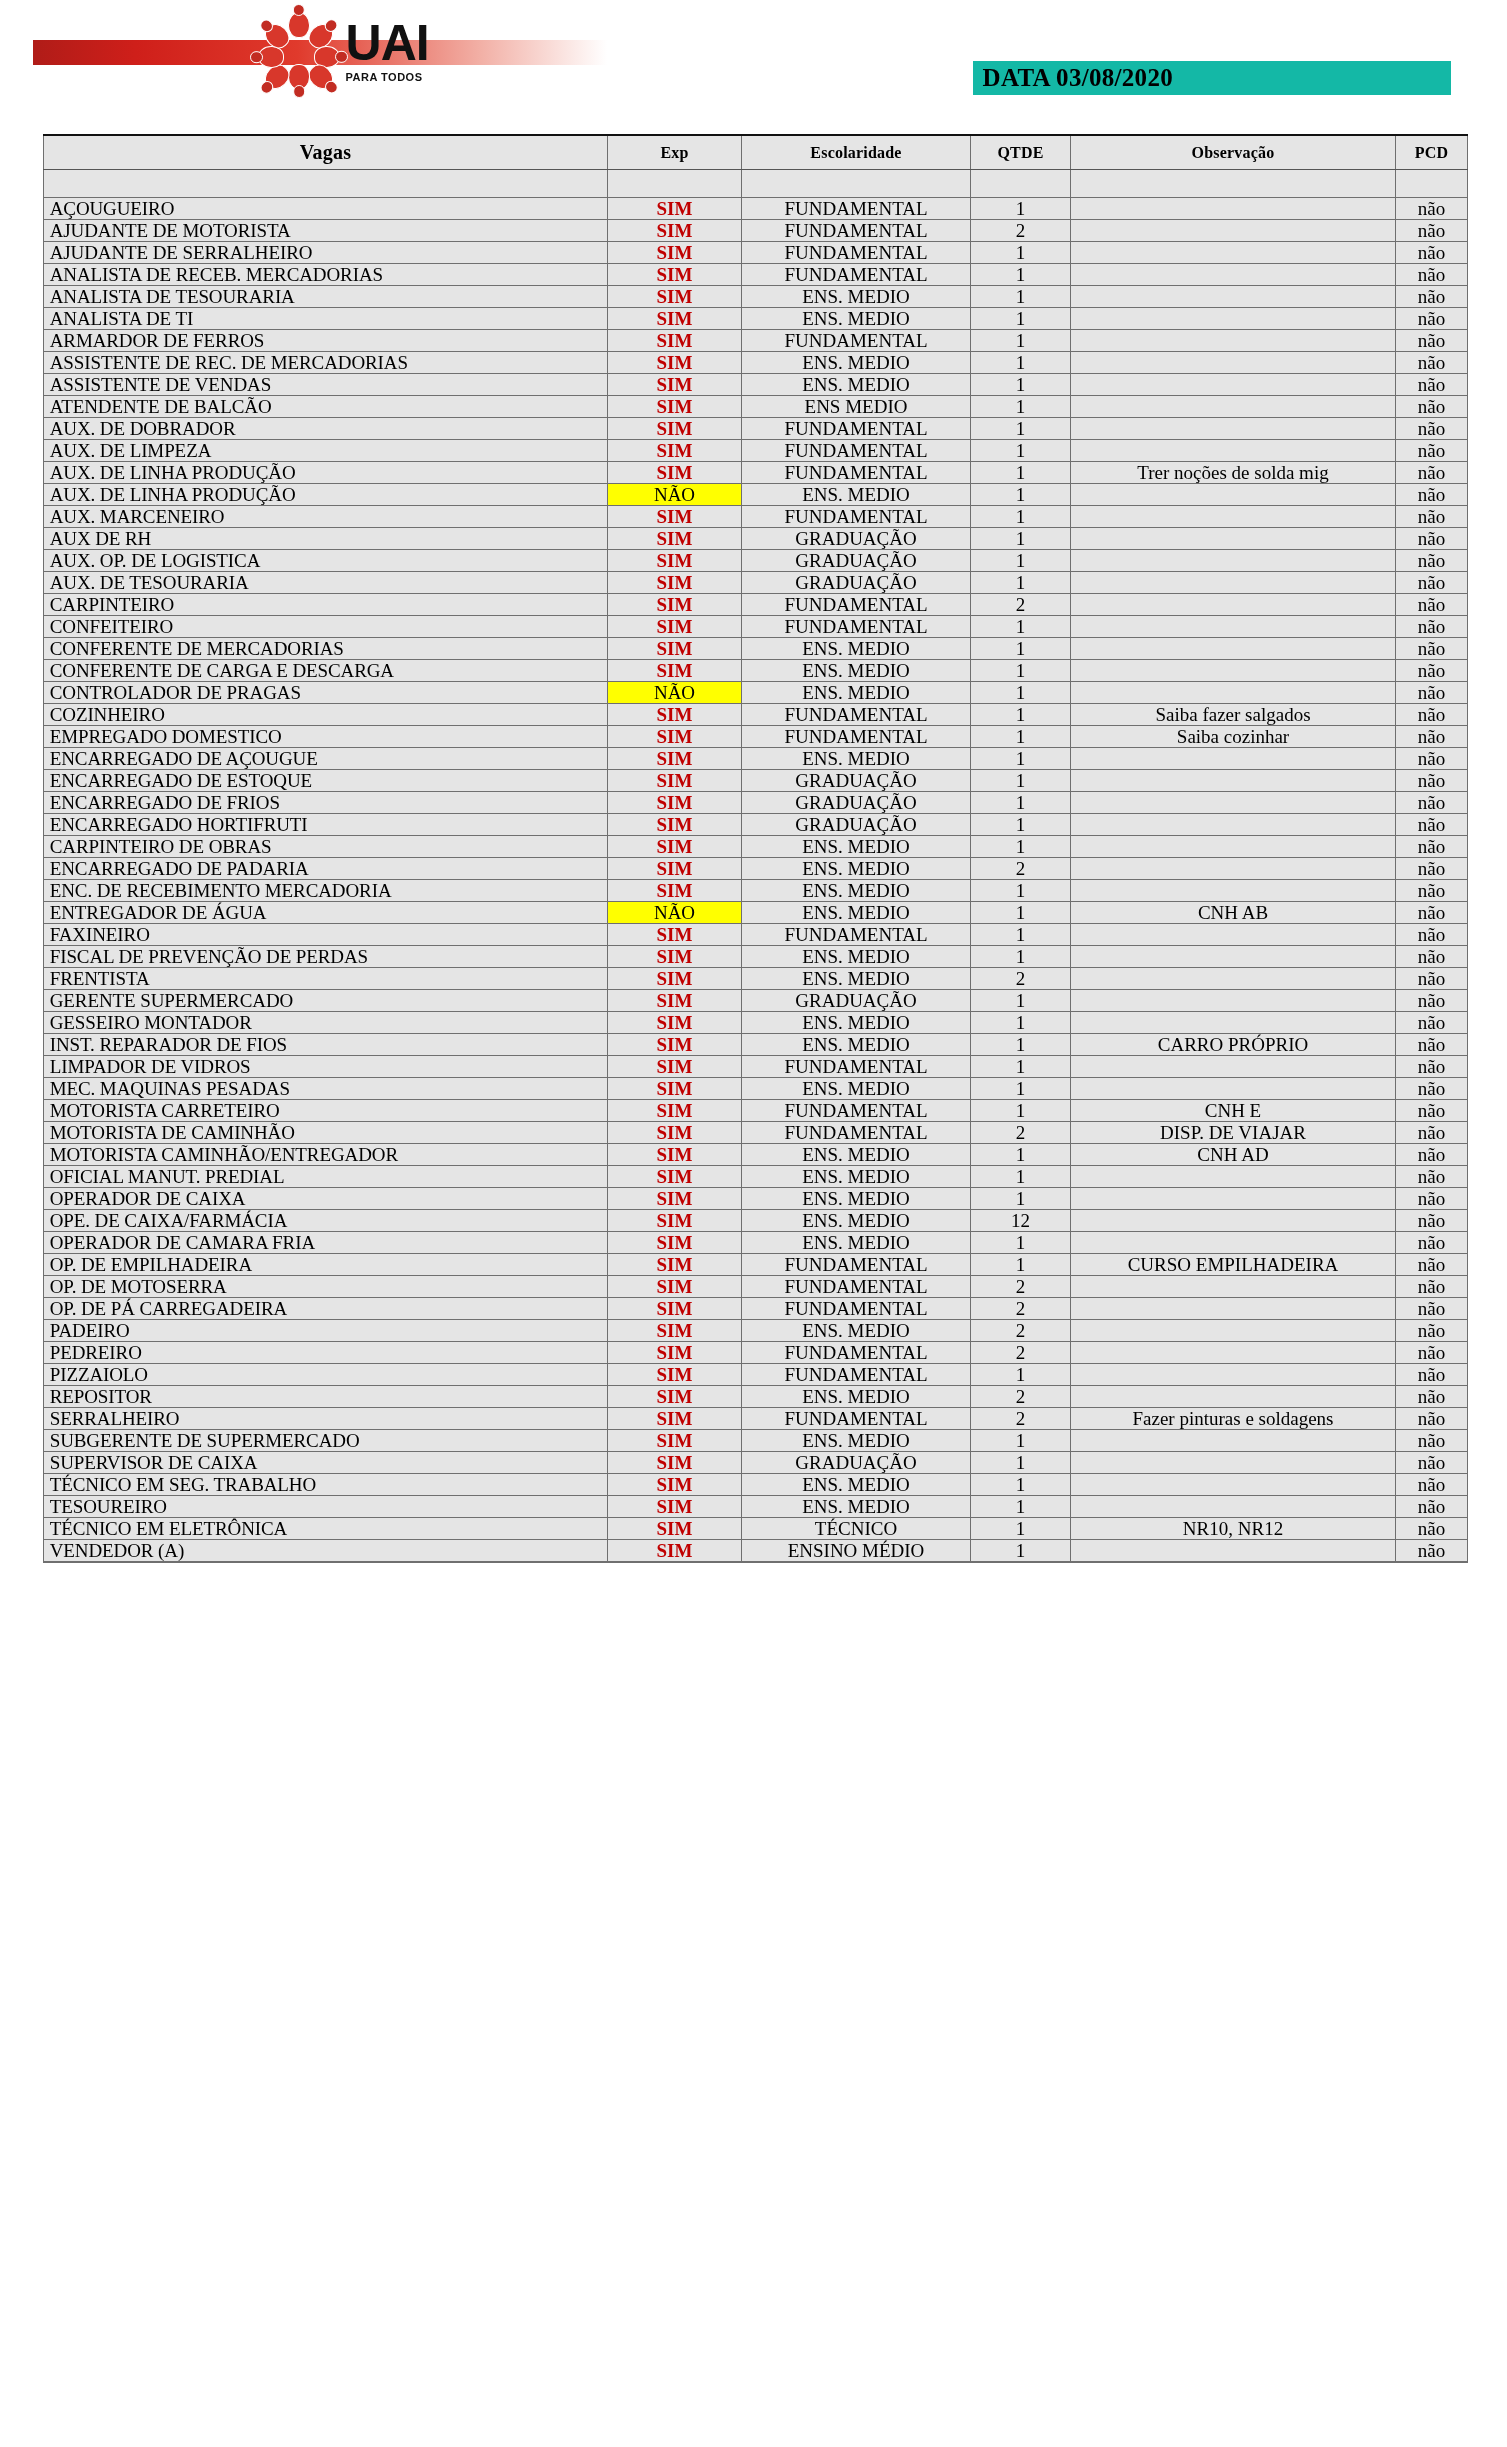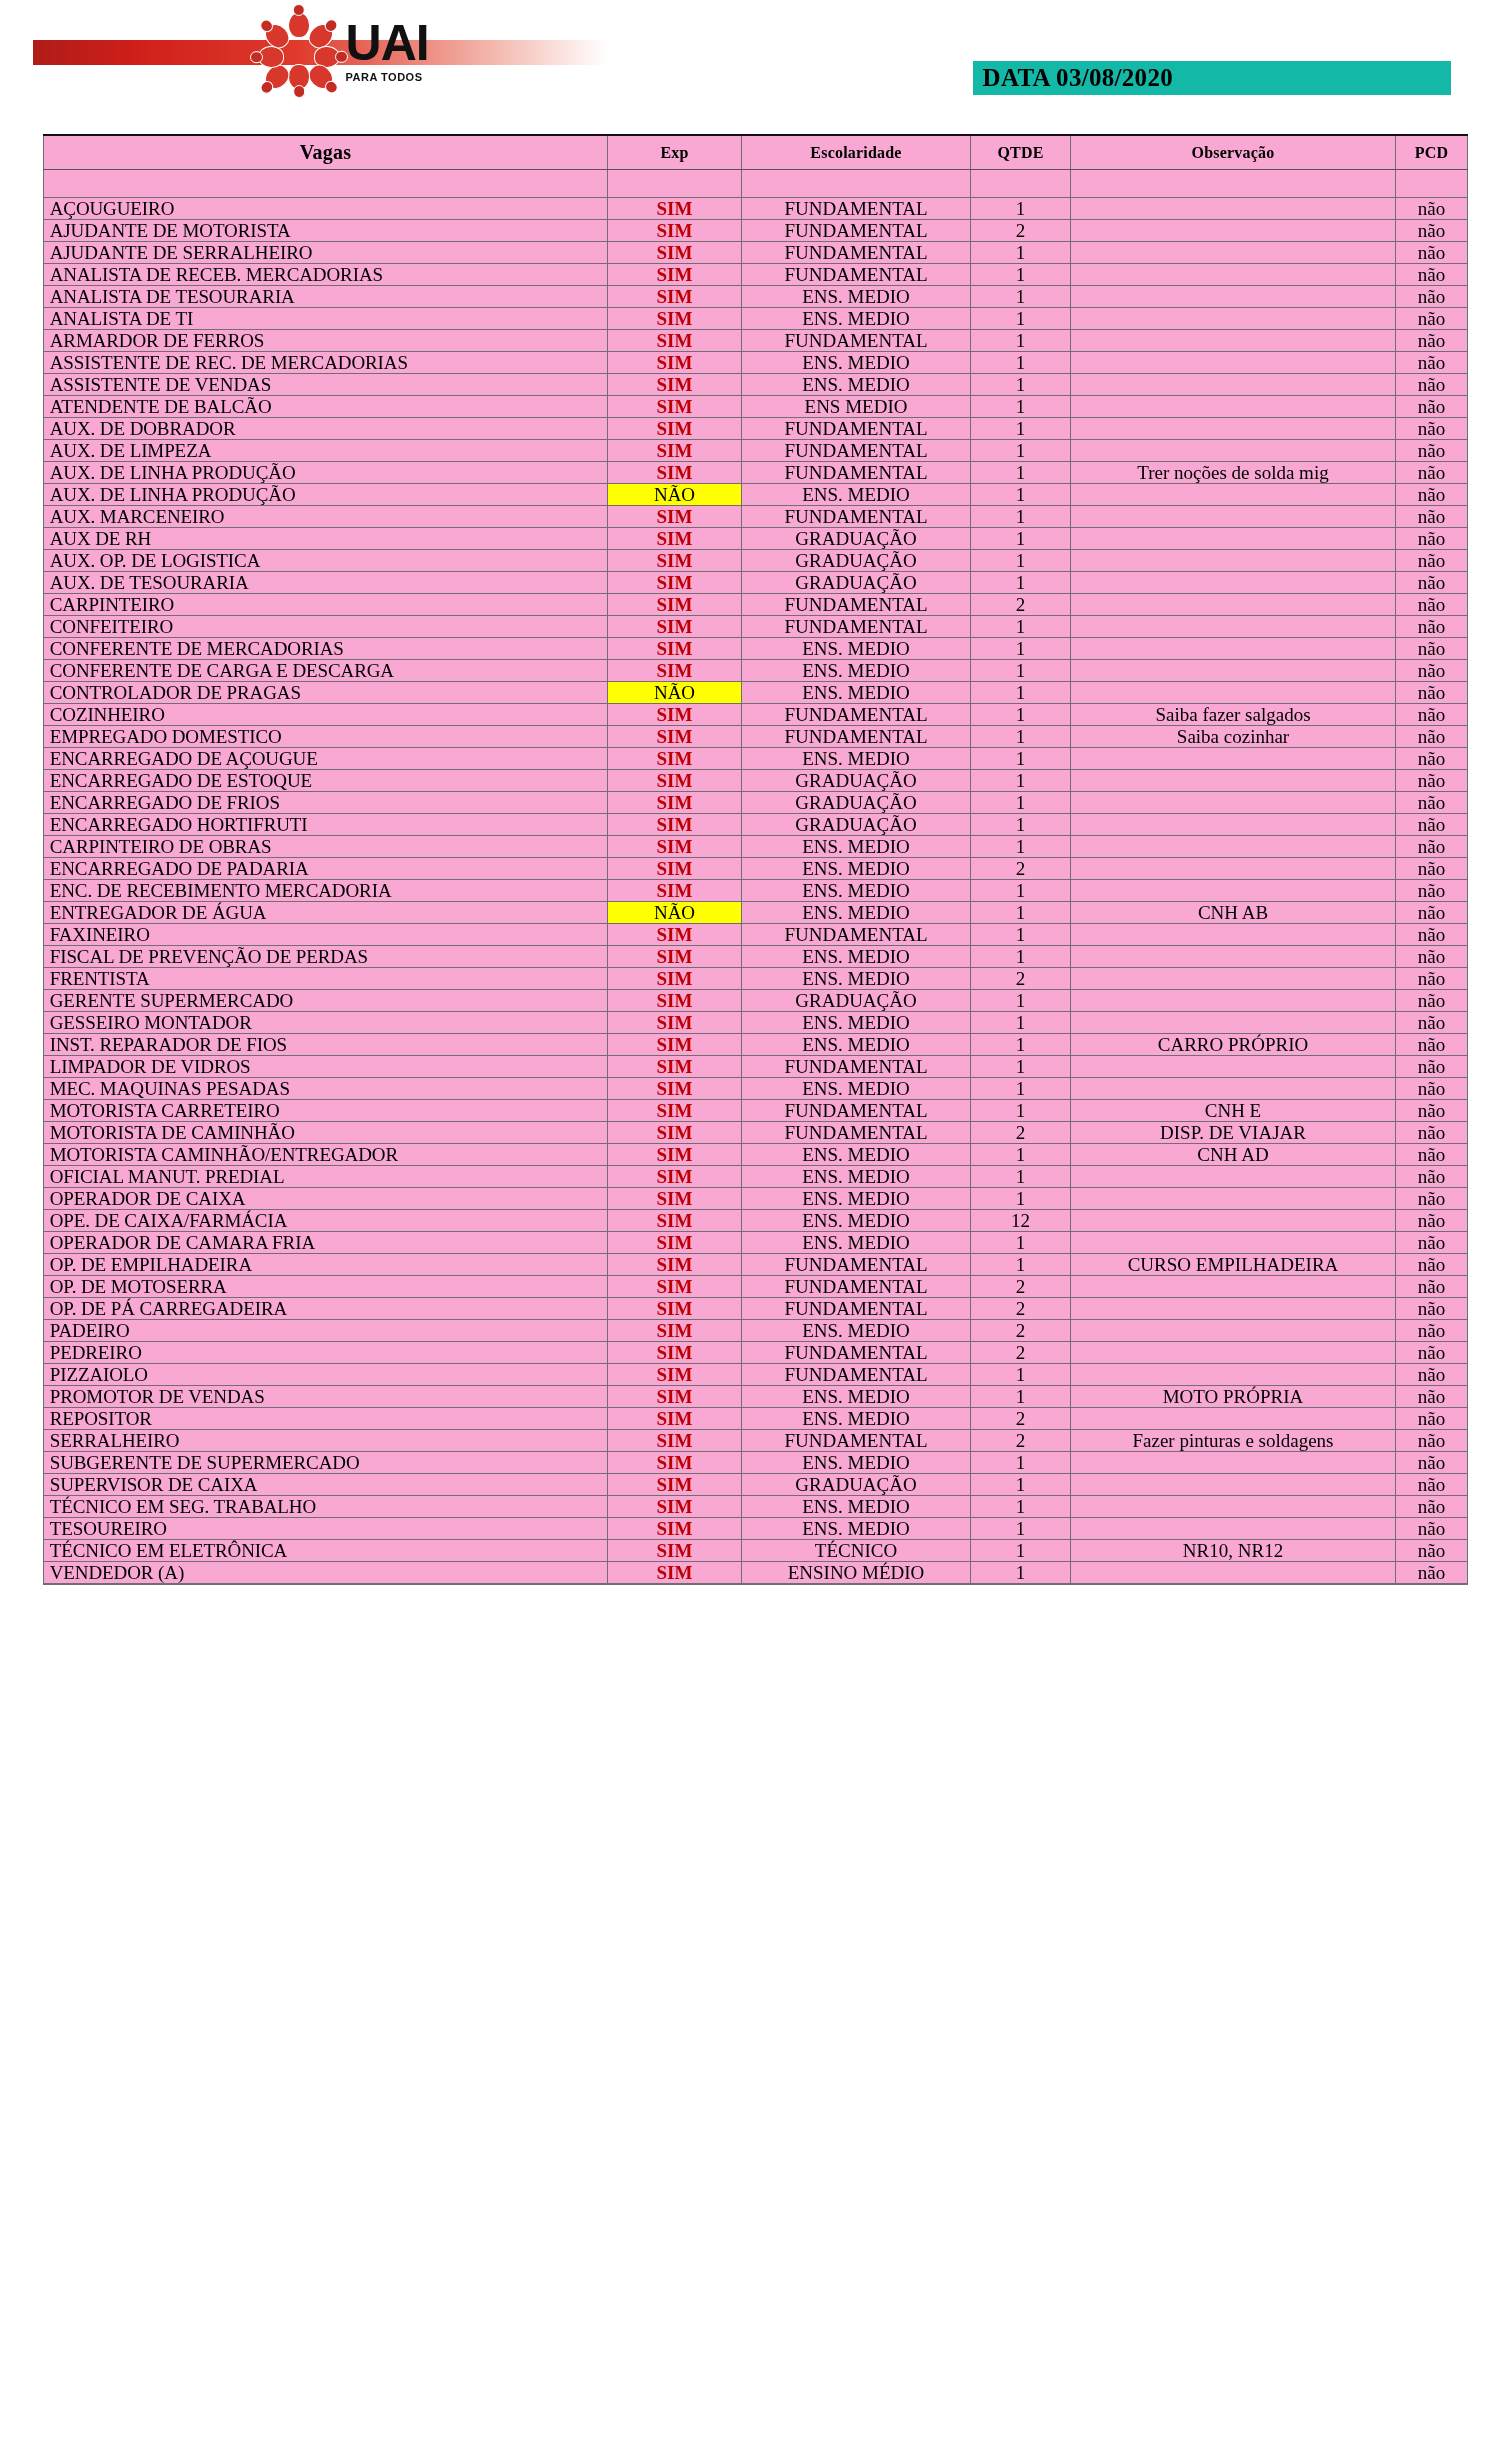--- a/index.html
+++ b/index.html
@@ -119,21 +119,21 @@
 
   
   .table-wrap {
     padding: 0 0 0 43px;
     box-sizing: border-box;
   }
   table.vagas {
     border-collapse: collapse;
     table-layout: fixed;
     width: 1424px;
-    background: #f9a8d4;
+    background: #e5e5e5;
   }
   table.vagas col.c-vagas { width: 564px; }
   table.vagas col.c-exp   { width: 134px; }
   table.vagas col.c-esc   { width: 229px; }
   table.vagas col.c-qtde  { width: 100px; }
   table.vagas col.c-obs   { width: 325px; }
   table.vagas col.c-pcd   { width: 72px; }
 
   table.vagas th,
   table.vagas td {
@@ -658,28 +658,20 @@
         </tr>
         <tr class="data-row">
           <td class="col-vagas">PIZZAIOLO</td>
           <td class="col-exp">SIM</td>
           <td class="col-esc">FUNDAMENTAL</td>
           <td class="col-qtde">1</td>
           <td class="col-obs"></td>
           <td class="col-pcd">não</td>
         </tr>
         <tr class="data-row">
-          <td class="col-vagas">PROMOTOR DE VENDAS</td>
-          <td class="col-exp">SIM</td>
-          <td class="col-esc">ENS. MEDIO</td>
-          <td class="col-qtde">1</td>
-          <td class="col-obs">MOTO PRÓPRIA</td>
-          <td class="col-pcd">não</td>
-        </tr>
-        <tr class="data-row">
           <td class="col-vagas">REPOSITOR</td>
           <td class="col-exp">SIM</td>
           <td class="col-esc">ENS. MEDIO</td>
           <td class="col-qtde">2</td>
           <td class="col-obs"></td>
           <td class="col-pcd">não</td>
         </tr>
         <tr class="data-row">
           <td class="col-vagas">SERRALHEIRO</td>
           <td class="col-exp">SIM</td>

